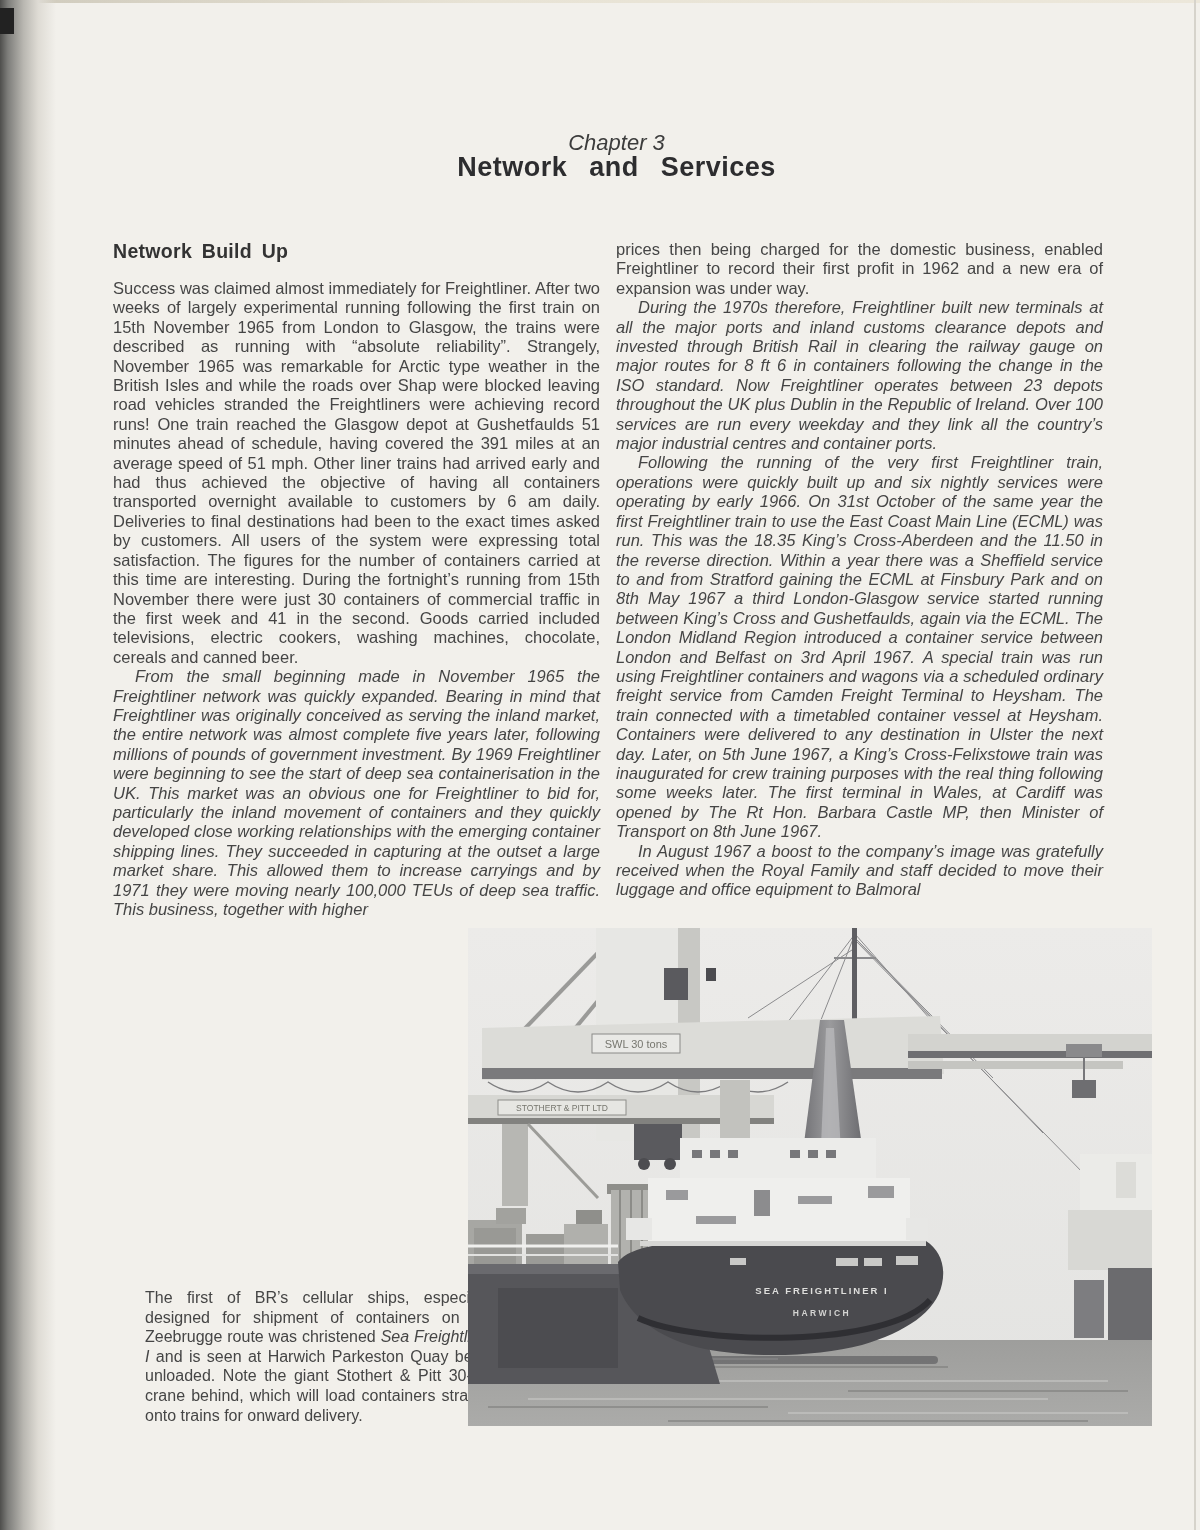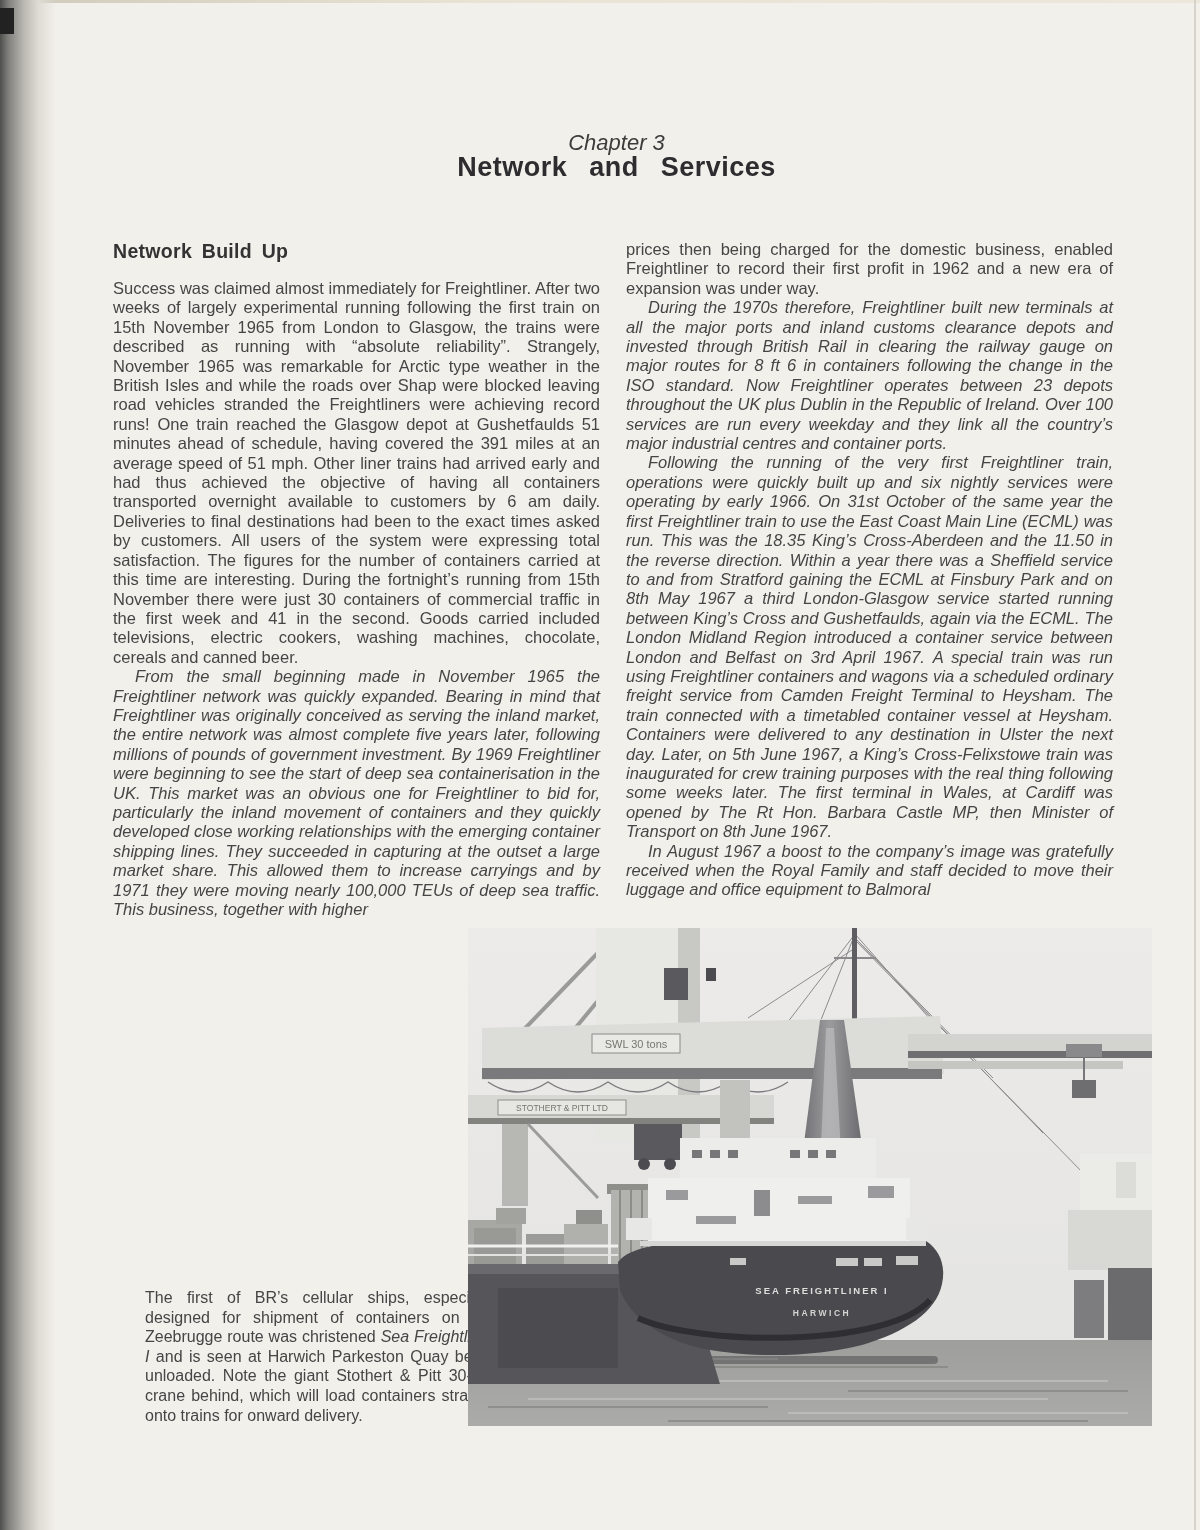--- a/index.html
+++ b/index.html
@@ -26,21 +26,21 @@
   }
   .page-title {
     position:absolute; top:152px; left:113px; width:1007px;
     text-align:center; font-weight:bold; font-size:27px; letter-spacing:.5px;
     word-spacing:14px; color:#2d2d2f;
   }
 
   
   .columns {
     position:absolute; top:240px; left:113px; width:1007px;
-    display:flex; gap:26px;
+    display:flex; gap:16px;
   }
   .col { width:487px; font-size:16.5px; line-height:19.4px; text-align:justify; color:#454545; }
   .section-heading {
     margin:0 0 17px 0; font-size:19.5px; font-weight:bold;
     color:#333; letter-spacing:.3px; word-spacing:4px; line-height:22px;
     text-align:left;
   }
   .col p { margin:0; }
   .col p.indent { text-indent:22px;font-style:italic; }
 

